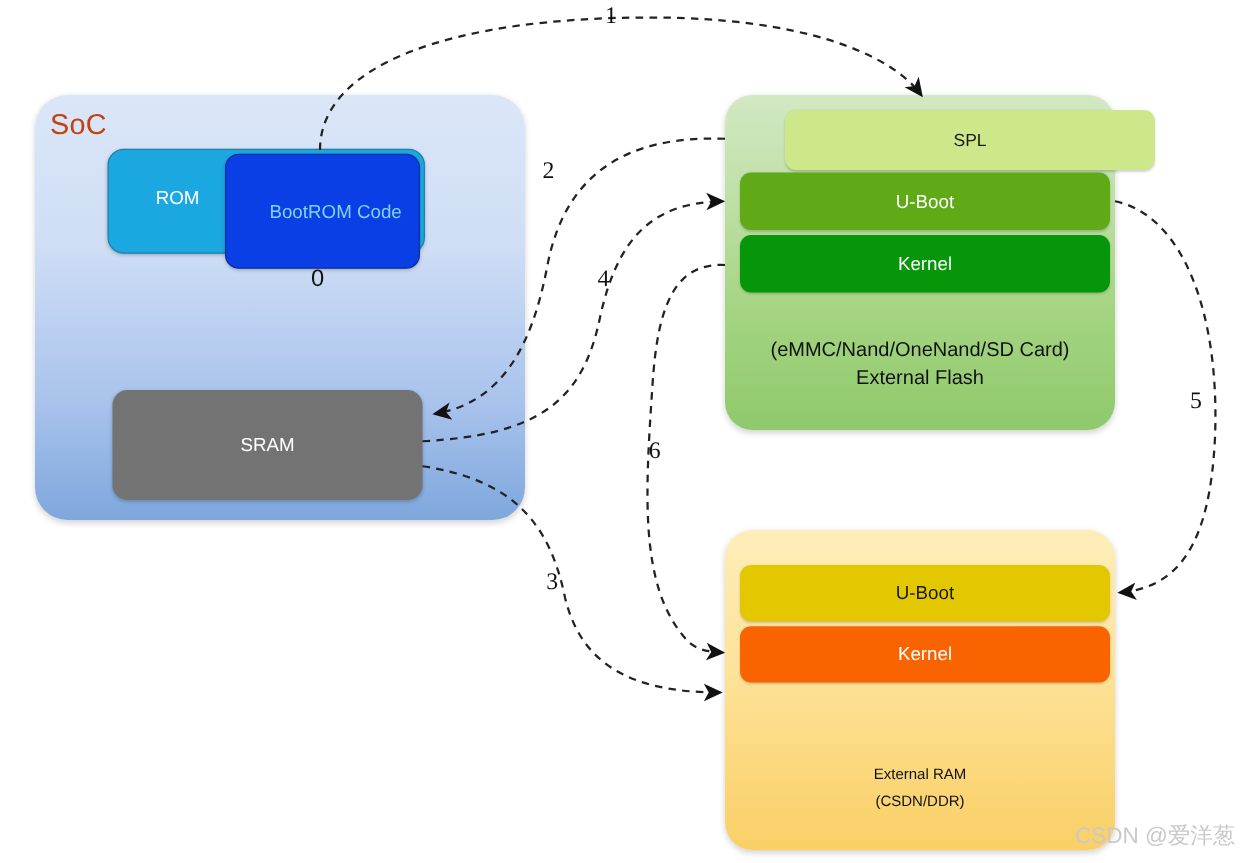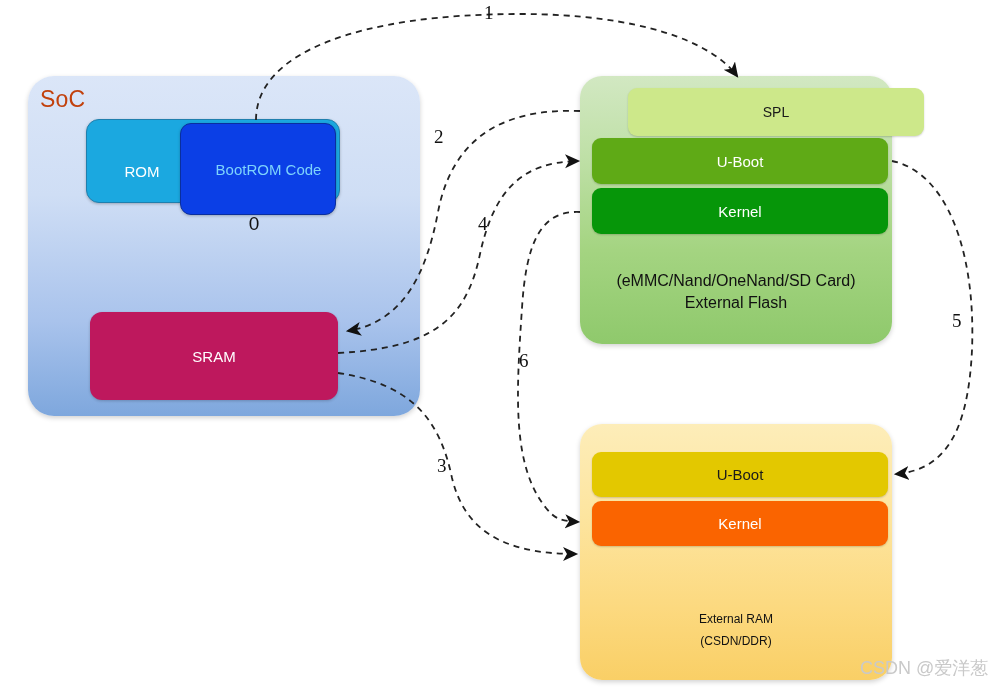--- a/index.html
+++ b/index.html
@@ -23,34 +23,34 @@
   #soc-label{
     position:absolute;left:40px;top:86px;font-size:23px;color:#c2410c;letter-spacing:.2px;
   }
 
   
   #rom-group{
     left:86px;top:119px;width:254px;height:84px;
     border-radius:13px;background:#1ba8e0;border:1px solid #1f7fae;
     box-shadow:0 1px 3px rgba(0,0,0,0.25);
   }
-  #rom-label{position:absolute;left:104px;top:150px;width:76px;color:#fff;font-size:15px;text-align:center;margin-top:13px;}
+  #rom-label{position:absolute;left:104px;top:150px;width:76px;color:#fff;font-size:15px;text-align:center;}
   #bootrom{
     left:180px;top:123px;width:156px;height:92px;
     border-radius:11px;background:#0b3fe6;border:1px solid #0a2f9e;
     color:#7dd3fc;font-size:15px;
     box-shadow:0 1px 3px rgba(0,0,0,0.25);
     padding-left:21px;
   }
   #zero-label{position:absolute;left:222px;top:213px;width:64px;text-align:center;font-size:19px;color:#111;}
 
   
   #sram{
     left:90px;top:312px;width:248px;height:88px;
-    border-radius:12px;background:#be185d;color:#fff;font-size:15px;
+    border-radius:12px;background:#737373;color:#fff;font-size:15px;
     box-shadow:0 1px 3px rgba(0,0,0,0.2);
   }
 
   
   #flash{
     left:580px;top:76px;width:312px;height:268px;
     border-radius:22px;
     background:linear-gradient(180deg,#d2e8c2 0%,#bfe0a7 30%,#a4d481 65%,#8fc96c 100%);
     box-shadow:0 2px 5px rgba(0,0,0,0.18);
     display:block;

